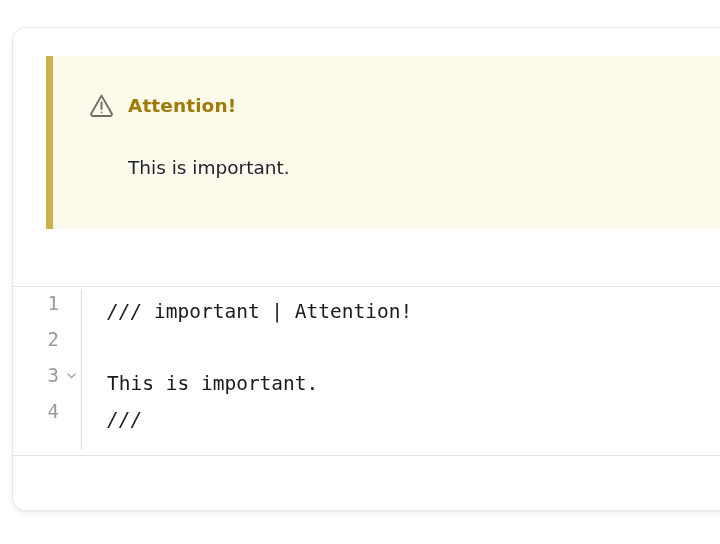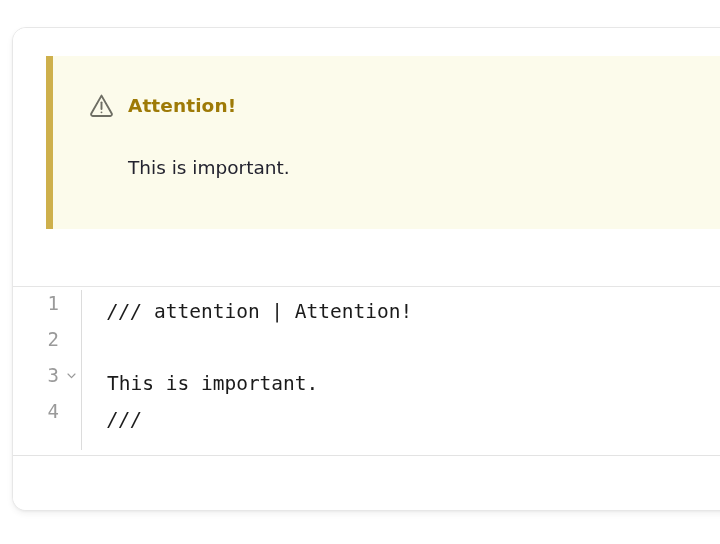--- a/index.html
+++ b/index.html
@@ -218,21 +218,21 @@
     </div>
 
     <div class="code-pane">
       <div class="gutter-rule"></div>
       <div class="code-grid" id="code-grid">
           <div class="code-line">
             <div class="gutter">
               <span class="ln">1</span>
               <span class="fold-slot"></span>
             </div>
-            <div class="code-text"><span class="punct">///</span><span> attention | Attention!</span></div>
+            <div class="code-text"><span class="punct">///</span><span> important | Attention!</span></div>
           </div>
           <div class="code-line">
             <div class="gutter">
               <span class="ln">2</span>
               <span class="fold-slot"></span>
             </div>
             <div class="code-text"><span></span></div>
           </div>
           <div class="code-line">
             <div class="gutter">

